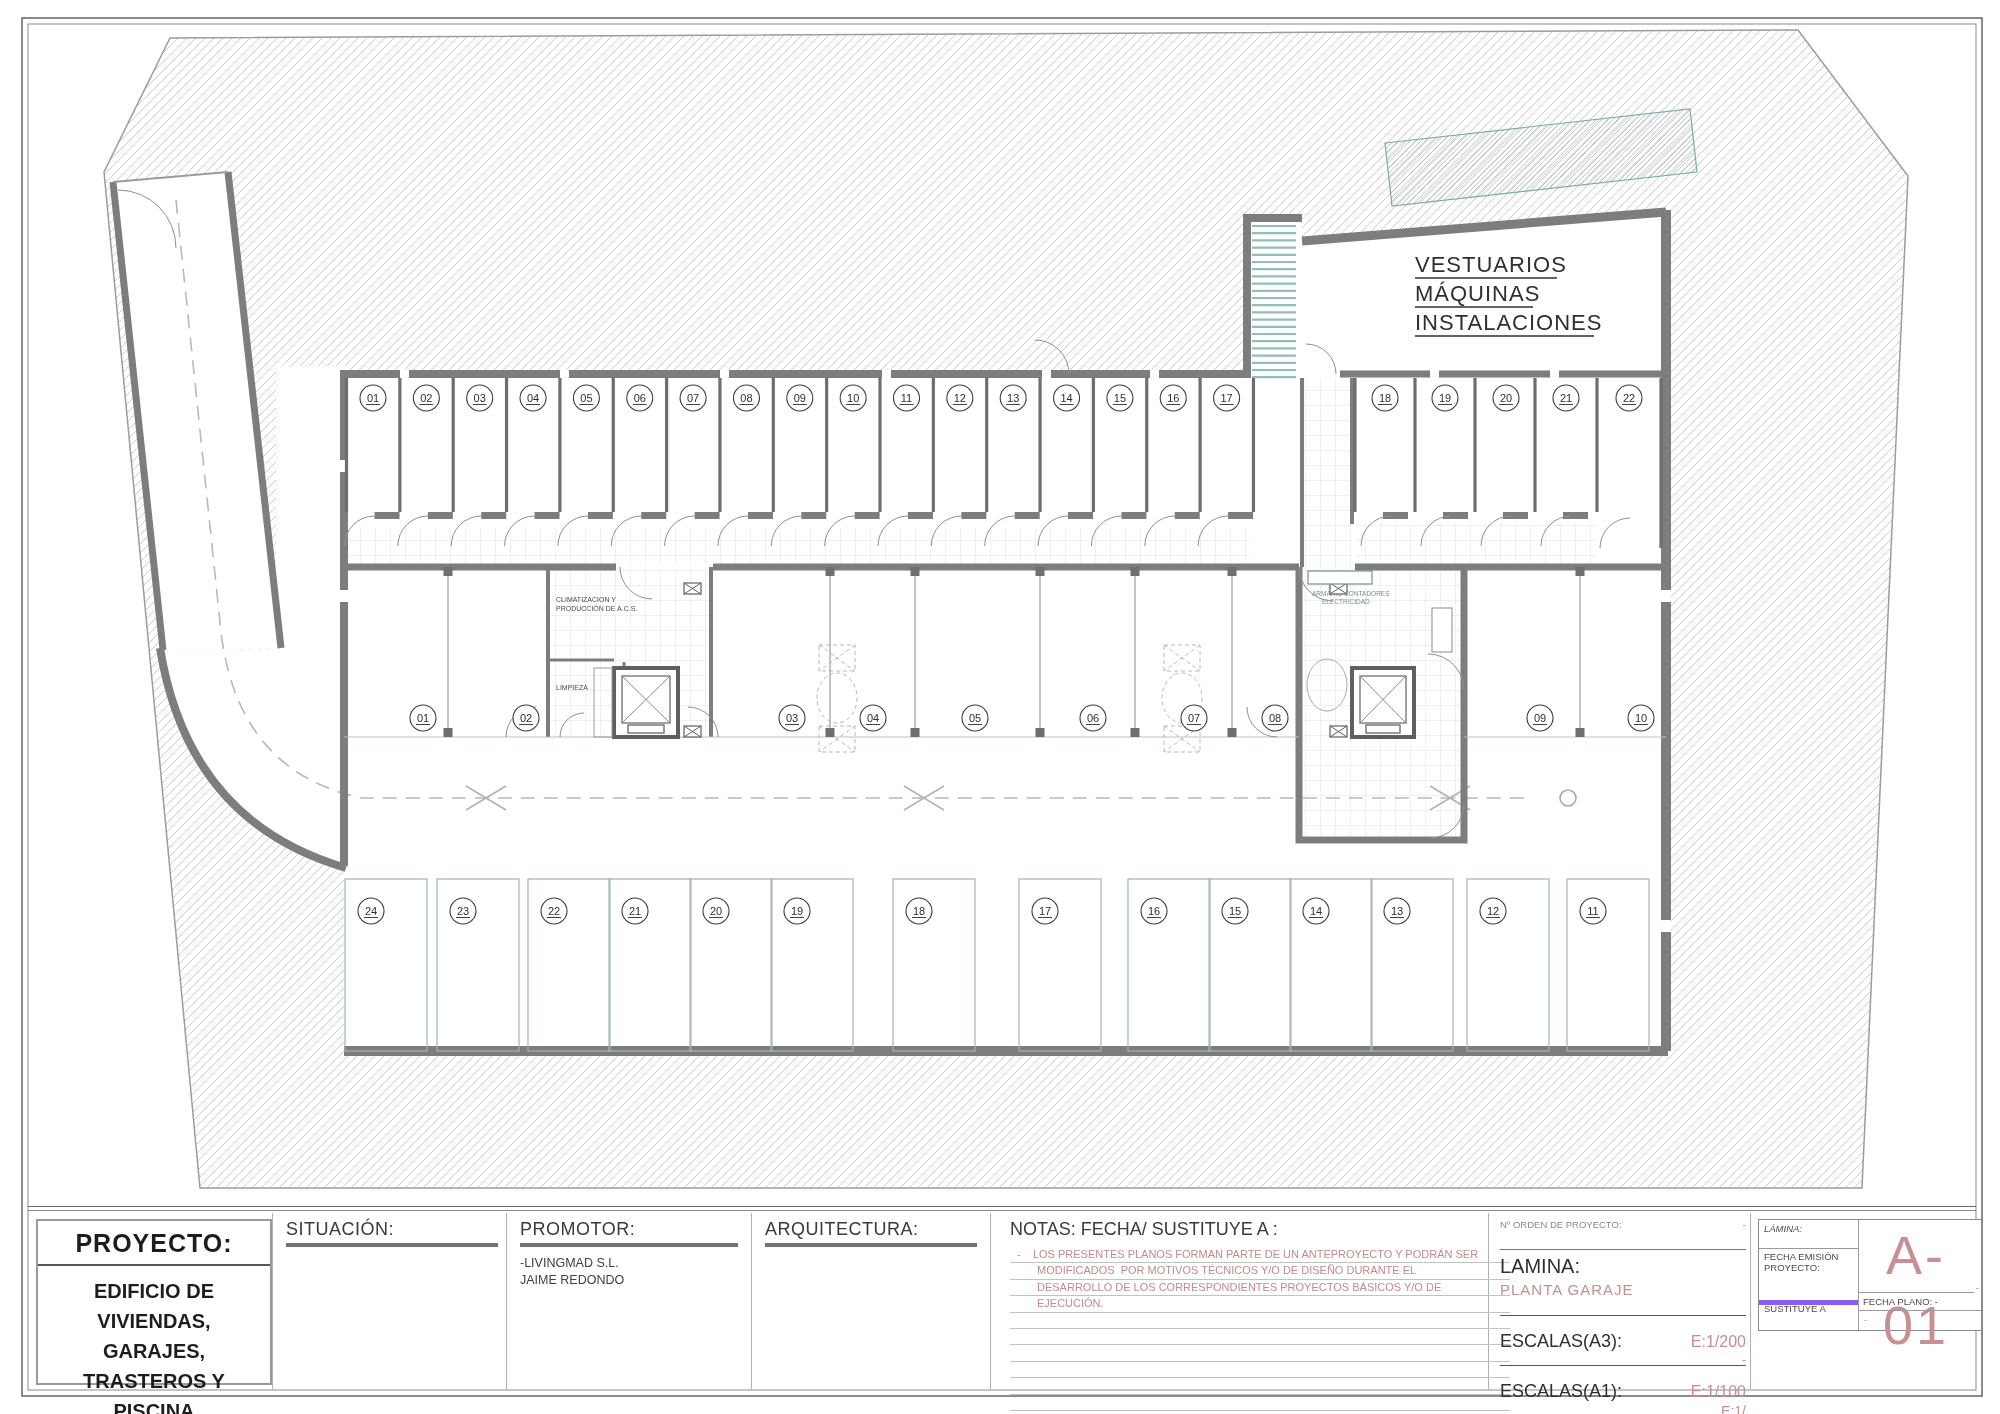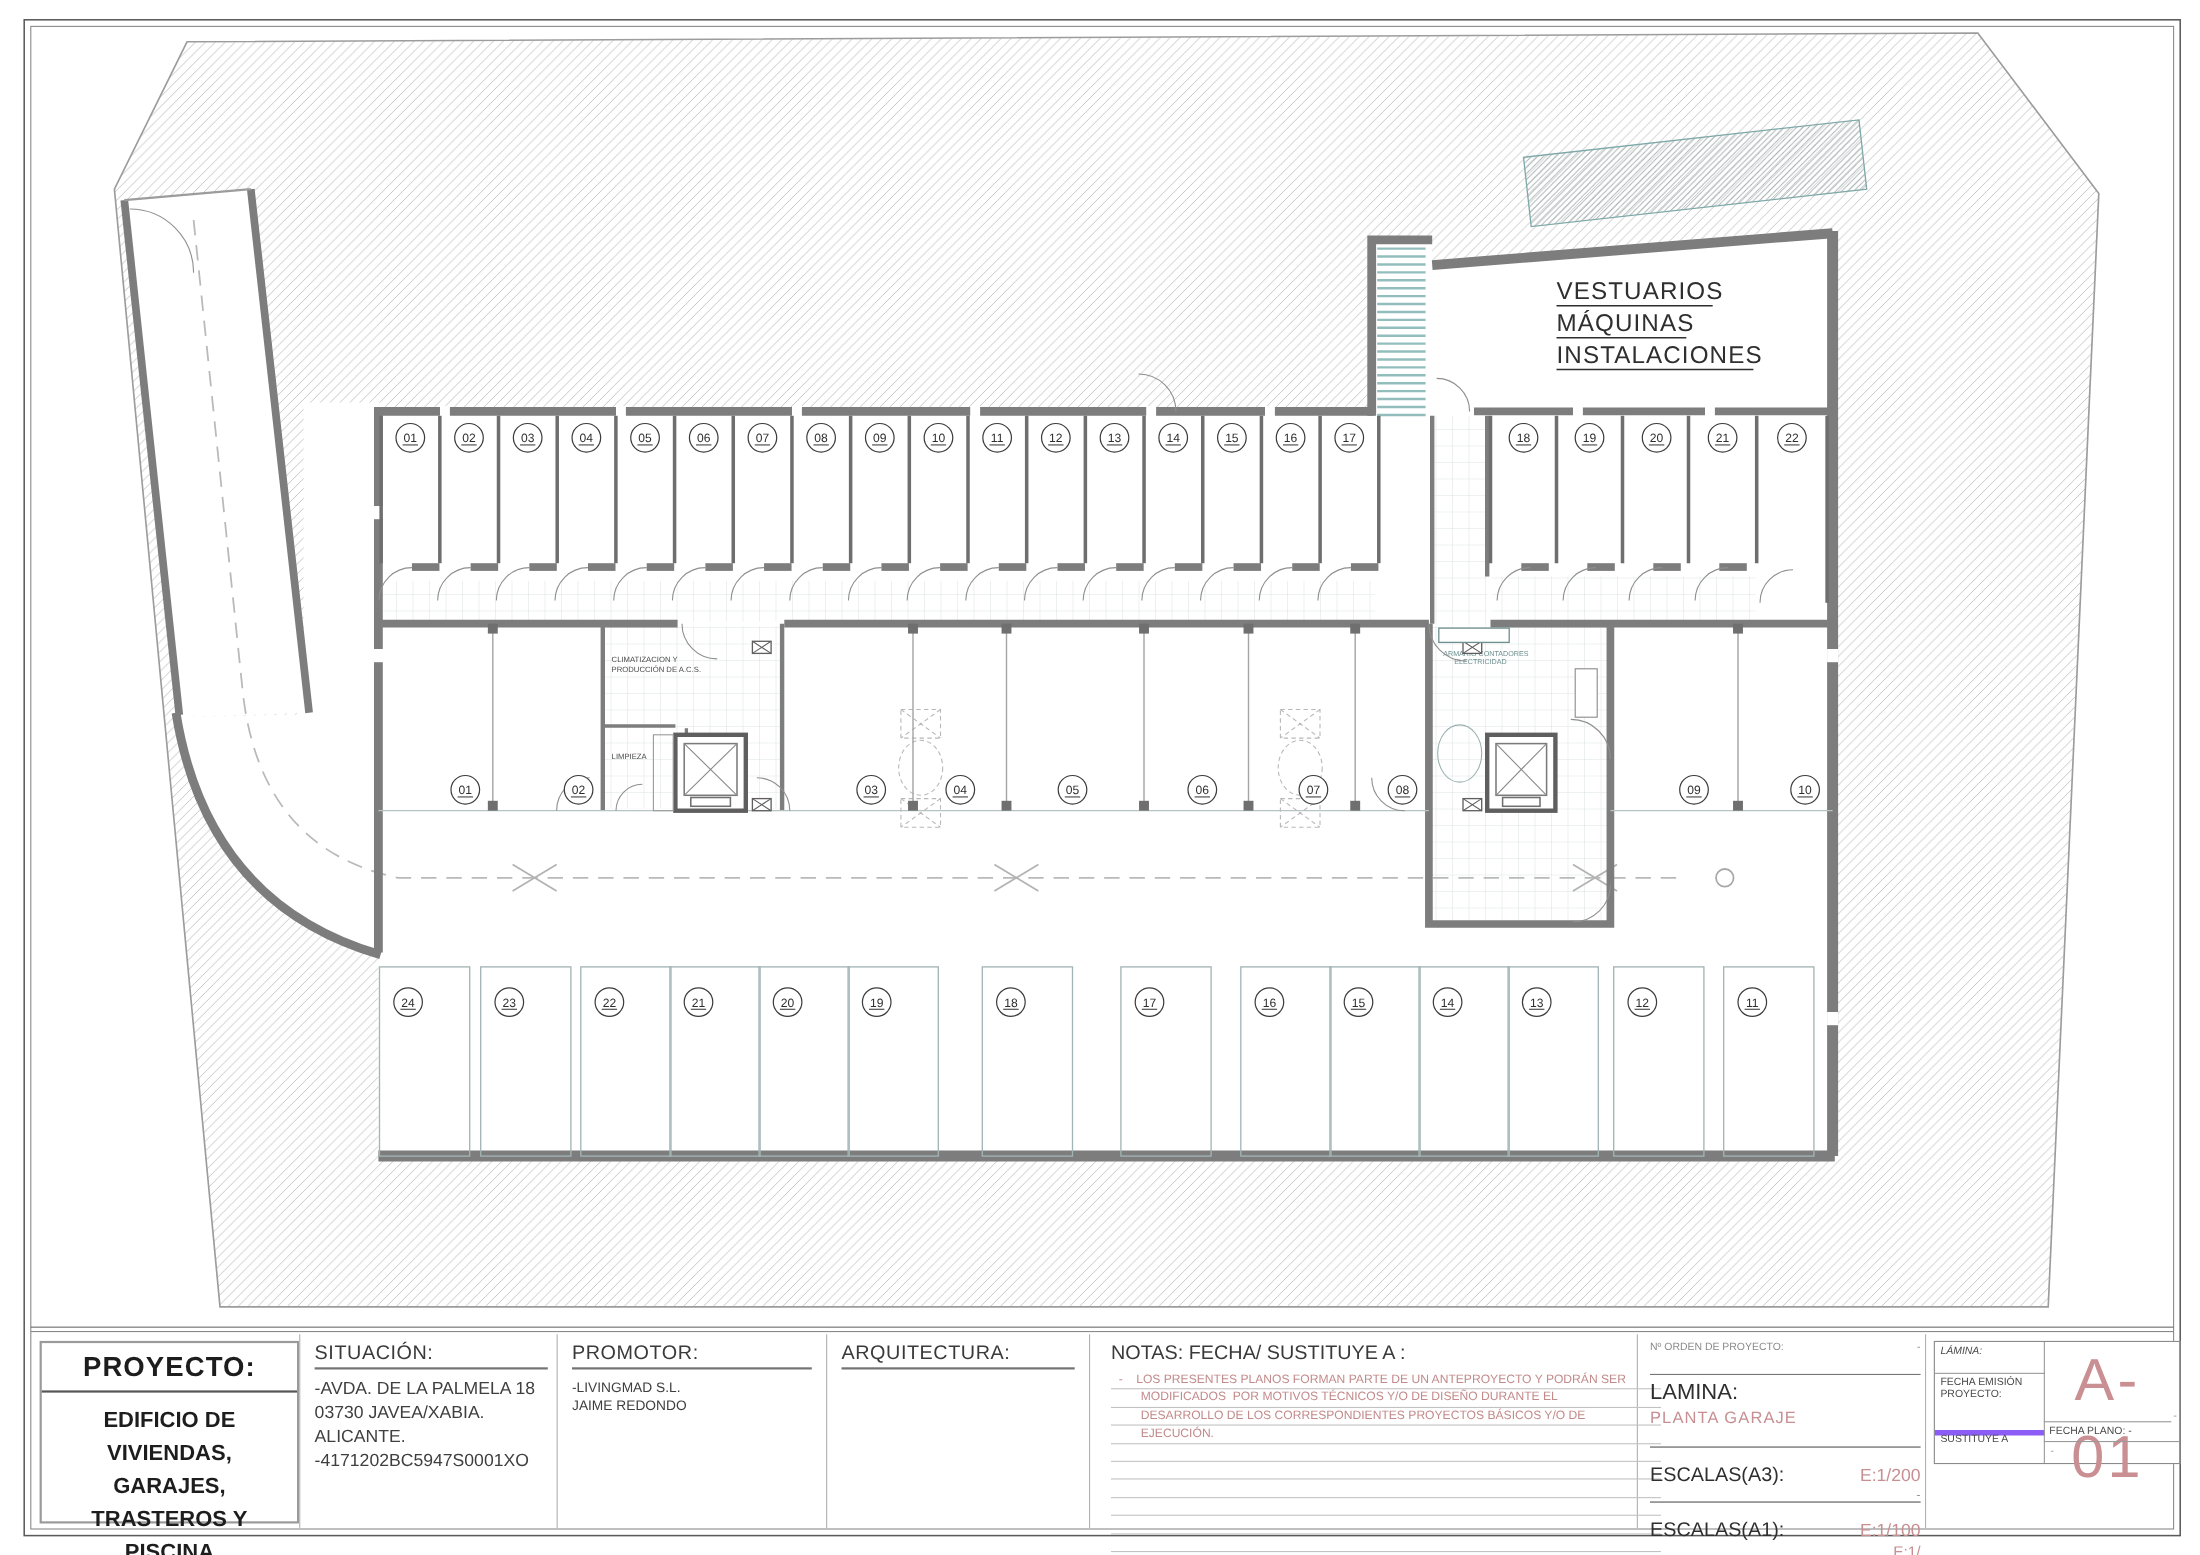--- a/index.html
+++ b/index.html
@@ -8,21 +8,21 @@
   svg text{font-family:"Liberation Sans",sans-serif;}
   
   .tblock{position:absolute;left:28px;top:1206px;width:1948px;height:184px;border-top:1px solid #6a6a6a;}
   .tblock .topline2{position:absolute;left:0;top:3px;width:100%;height:0;border-top:1px solid #8a8a8a;}
   .vsep{position:absolute;top:6px;bottom:2px;width:0;border-left:1px solid #b0b0b0;}
   .proy-box{position:absolute;left:8px;top:12px;width:232px;height:162px;border:2px solid #9a9a9a;
             background:#fff;text-align:center;}
   .proy-label{font-size:25px;font-weight:bold;letter-spacing:1px;color:#1d1d1d;margin-top:8px;}
   .proy-rule{border-top:2px solid #555;margin:6px 0 10px 0;}
   .proy-title{font-size:20px;font-weight:bold;line-height:1.5;color:#1d1d1d;white-space:pre-line;}
-  .colhead{font-size:18px;letter-spacing:.5px;color:#3a3a3a;border-bottom:2px solid #737373;
+  .colhead{font-size:18px;letter-spacing:.5px;color:#3a3a3a;border-bottom:4px solid #737373;
            padding-bottom:3px;}
   .col{position:absolute;top:12px;}
   .addr{font-size:16px;line-height:1.38;margin-top:7px;color:#3f3f3f;white-space:pre-line;}
   .small-lines{font-size:12.5px;line-height:1.35;margin-top:8px;color:#3f3f3f;white-space:pre-line;}
   .notas-head{position:absolute;left:982px;top:12px;font-size:18px;color:#3a3a3a;}
   .notas-table{position:absolute;left:982px;top:40px;width:500px;}
   .notas-row{height:15.4px;border-bottom:1px solid #c2c2c2;font-size:11px;line-height:15px;
              color:#c38b8b;overflow:hidden;white-space:pre;padding-left:27px;}
   .notas-row.first{padding-left:7px;}
   .lam-col{position:absolute;left:1472px;top:12px;width:246px;}
@@ -488,23 +488,20 @@
     <div class="proy-rule"></div>
     <div class="proy-title">EDIFICIO DE
 VIVIENDAS,
 GARAJES,
 TRASTEROS Y
 PISCINA</div>
   </div>
 
   <div class="col" style="left:258px;width:212px">
     <div class="colhead">SITUACIÓN:</div>
-    <div class="addr">-AVDA. DE LA PALMELA 18
-03730 JAVEA/XABIA. ALICANTE.
--4171202BC5947S0001XO</div>
   </div>
 
   <div class="col" style="left:492px;width:218px">
     <div class="colhead">PROMOTOR:</div>
     <div class="small-lines">-LIVINGMAD S.L.
 JAIME REDONDO</div>
   </div>
 
   <div class="col" style="left:737px;width:212px">
     <div class="colhead">ARQUITECTURA:</div>

